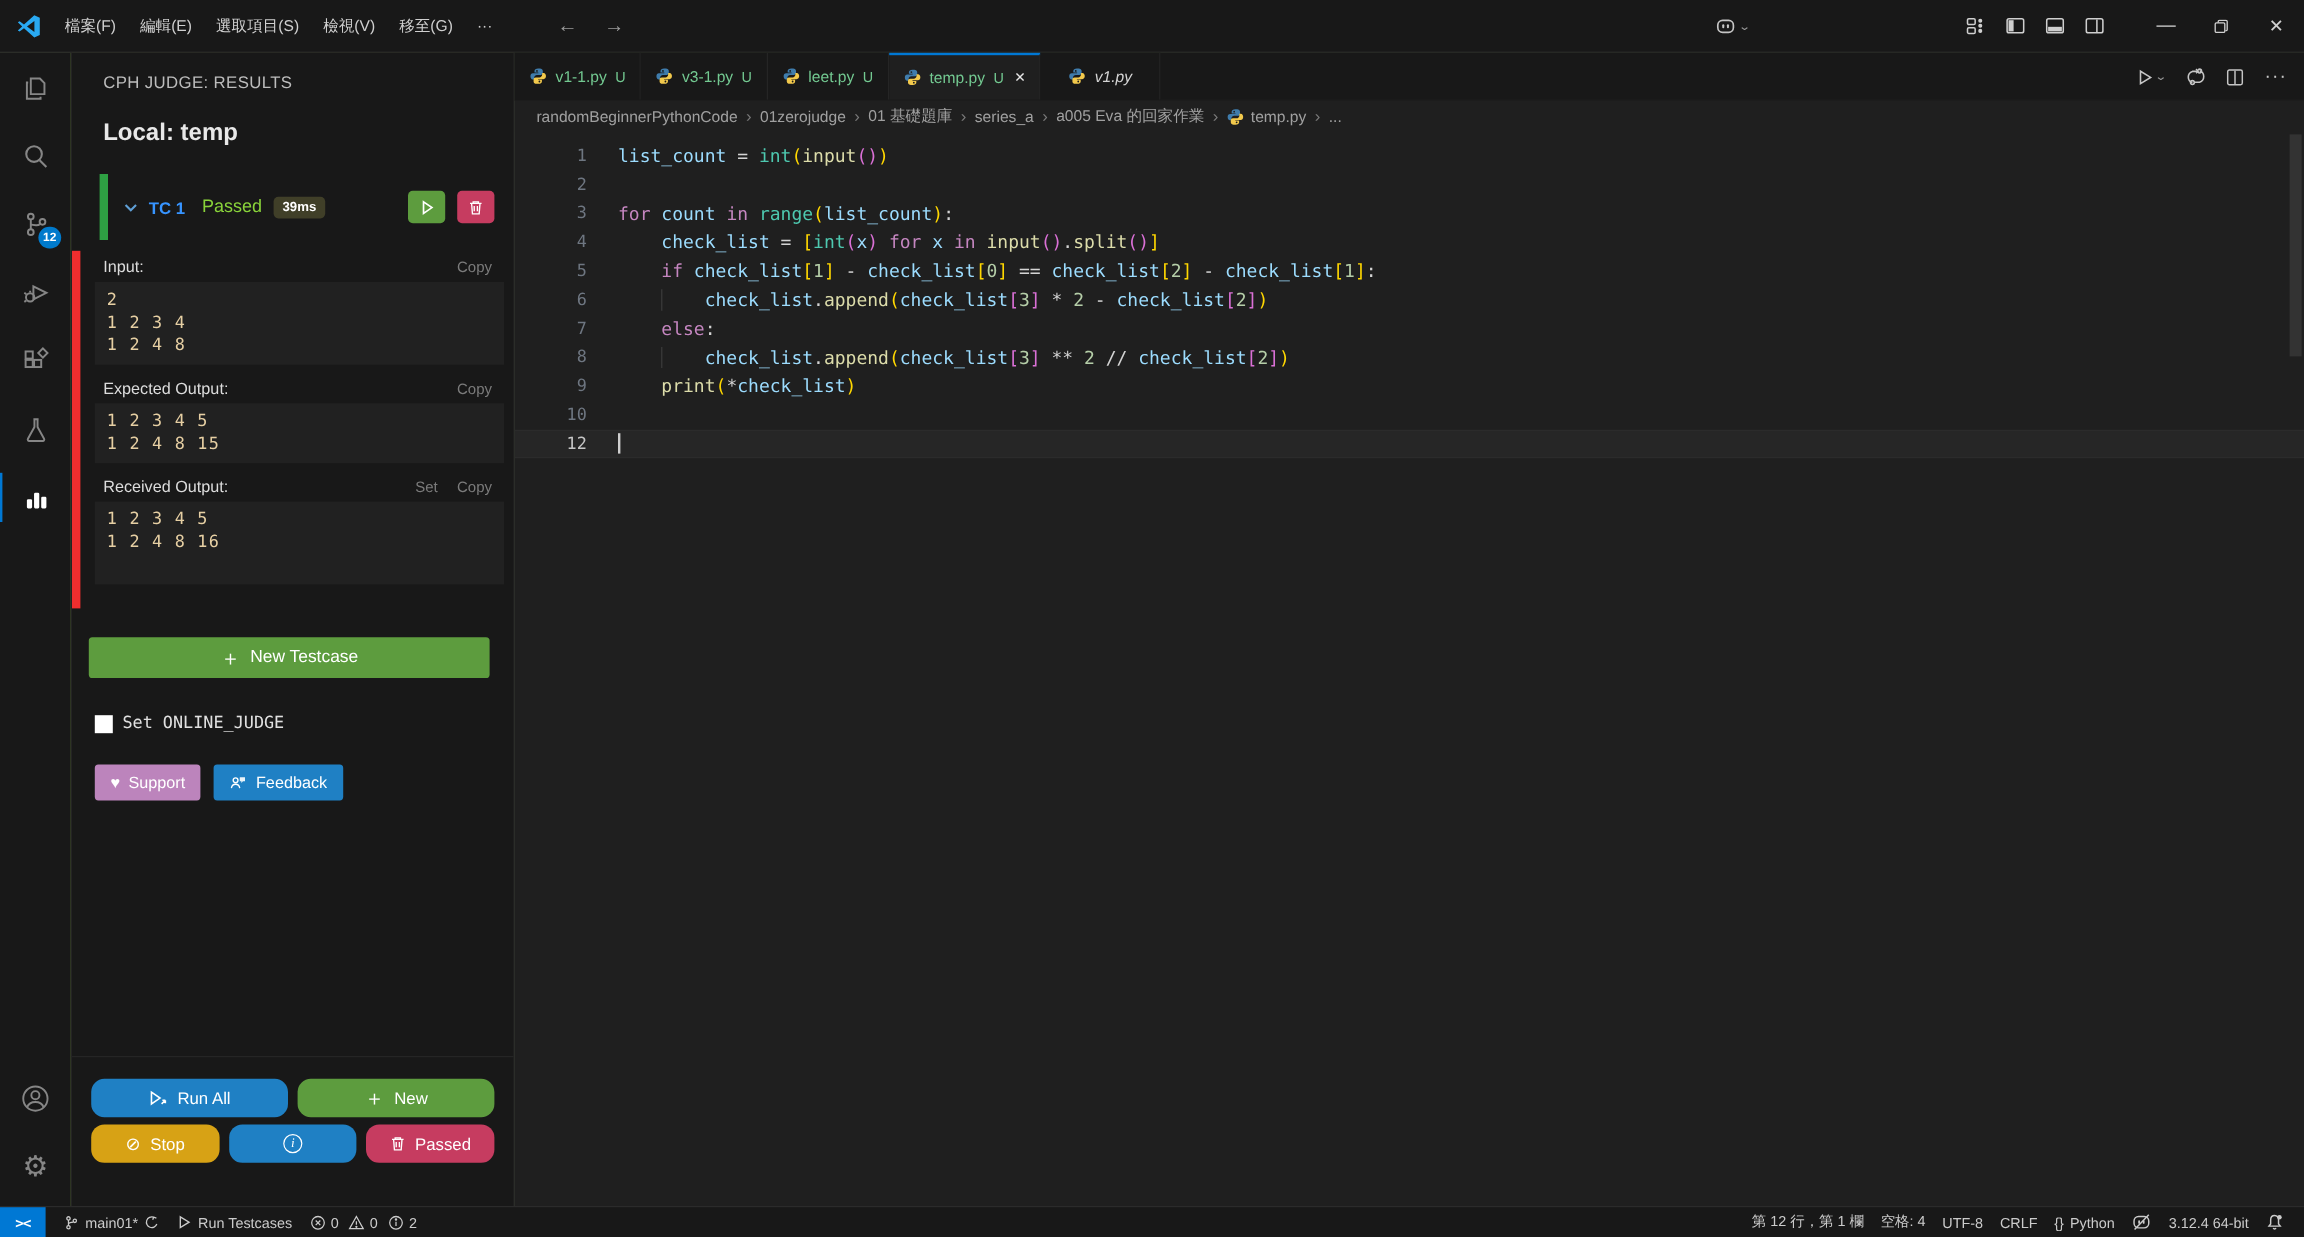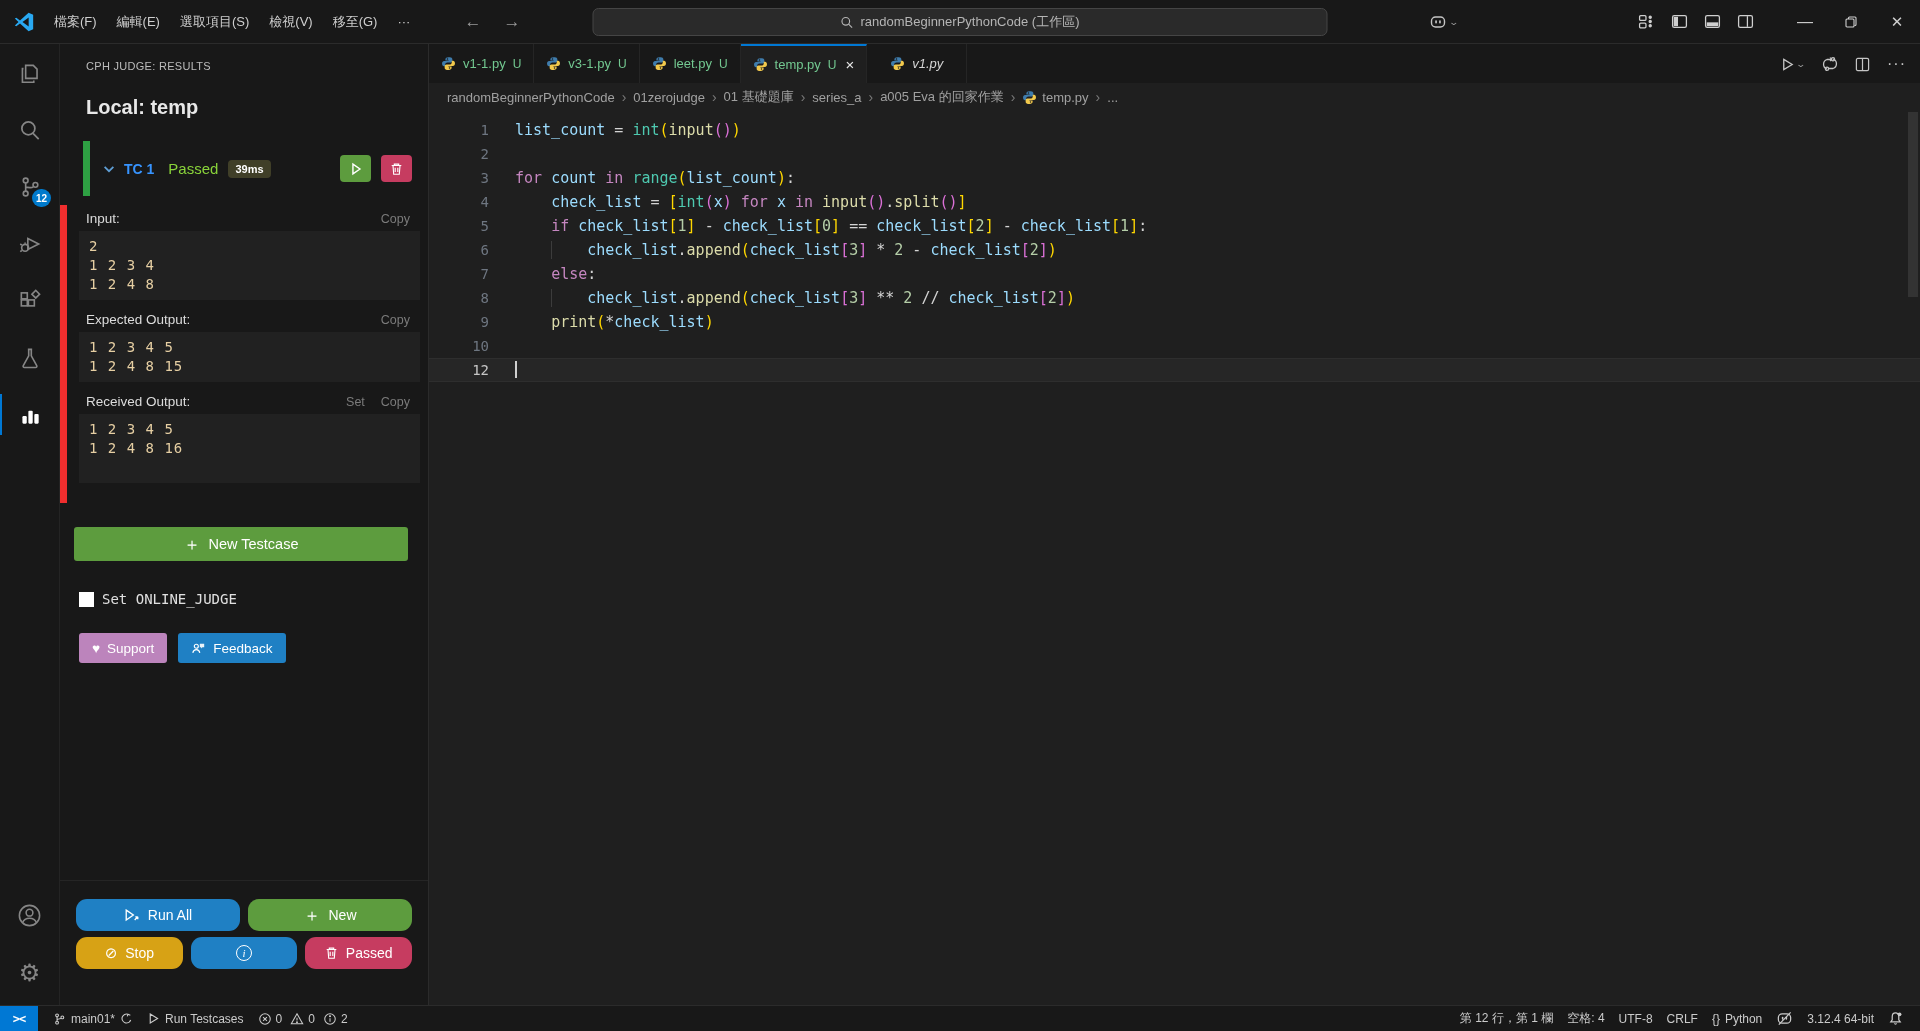--- a/index.html
+++ b/index.html
@@ -32,21 +32,21 @@
   .ab-item { width:59px; height:57px; display:flex; align-items:center; justify-content:center; position:relative; color:#868686; }
   .ab-item.active { color:#fff; }
   .ab-item.active::before { content:""; position:absolute; left:0; top:8px; bottom:8px; width:2px; background:#0078d4; }
   .ab-badge { position:absolute; right:8px; bottom:8px; min-width:18px; height:18px; border-radius:9px;
     background:#007acc; color:#fff; font-size:10px; font-weight:bold; display:flex; align-items:center; justify-content:center; padding:0 4px; }
   .ab-spacer { flex:1; }
   .gear-glyph { font-size:24px; line-height:1; }
   
   .sidebar { width:370px; background:#181818; border-left:1px solid #242424; border-right:1px solid #2b2b2b;
     position:relative; font-size:13px; }
-  .sb-head { padding:16px 0 0 26px; font-size:11px; color:#bcbcbc; letter-spacing:.3px; }
+  .sb-head { padding:16px 0 0 26px; font-size:14px; color:#bcbcbc; letter-spacing:.3px; }
   .sb-title { padding:24px 0 0 26px; font-size:20px; font-weight:bold; color:#e8e8e8; }
   .tc-block { margin-top:22px; }
   .tc-row { display:flex; align-items:center; padding:0 16px 0 12px;margin-left:23px; }
   .tc1 { border-left:7px solid #2ea043; height:55px; }
   .tc2-wrap { border-left:7px solid #f02e2e; margin-top:9px; padding-bottom:14px; }
   .tc2-wrap .tc-row { height:50px; }
   .tc-name { color:#3794ff; font-weight:bold; font-size:14px; margin-left:8px; }
   .tc-status { font-size:15px; margin-left:14px; font-weight:500; }
   .st-pass { color:#89d33a; }
   .st-fail { color:#f14c4c; }
@@ -136,27 +136,20 @@
         <span class="menu-item">編輯(E)</span>
         <span class="menu-item">選取項目(S)</span>
         <span class="menu-item">檢視(V)</span>
         <span class="menu-item">移至(G)</span>
         <span class="menu-item">···</span>
       </nav>
     <div class="nav-arrows">
       <span class="nav-arrow">←</span>
       <span class="nav-arrow">→</span>
     </div>
-    <div class="searchbox">
-      <svg width="13" height="13" viewBox="0 0 16 16">
-          <circle cx="6.5" cy="6.5" r="4.7" fill="none" stroke="#b5b5b5" stroke-width="1.4"></circle>
-          <line x1="10" y1="10" x2="14.3" y2="14.3" stroke="#b5b5b5" stroke-width="1.4"></line>
-        </svg>
-      <span>randomBeginnerPythonCode (工作區)</span>
-    </div>
     <div class="tb-right">
       <span class="copilot-group">
         <svg width="18" height="18" viewBox="0 0 18 18">
             <rect x="2.5" y="4" width="13" height="10" rx="4" fill="none" stroke="#c5c5c5" stroke-width="1.4"></rect>
             <rect x="6.2" y="7.2" width="1.7" height="3.4" rx="0.8" fill="#c5c5c5"></rect>
             <rect x="10.1" y="7.2" width="1.7" height="3.4" rx="0.8" fill="#c5c5c5"></rect>
           </svg>
         <span class="chev">⌄</span>
       </span>
       <span class="layout-icons">

